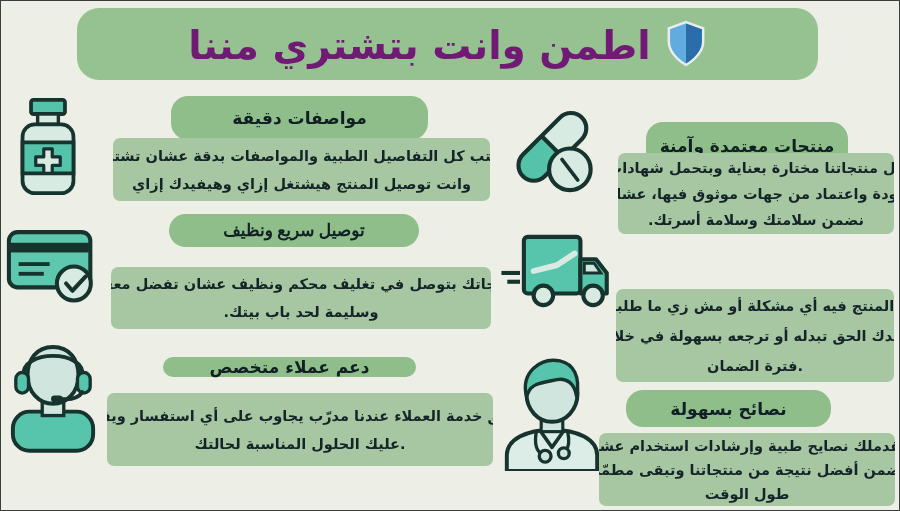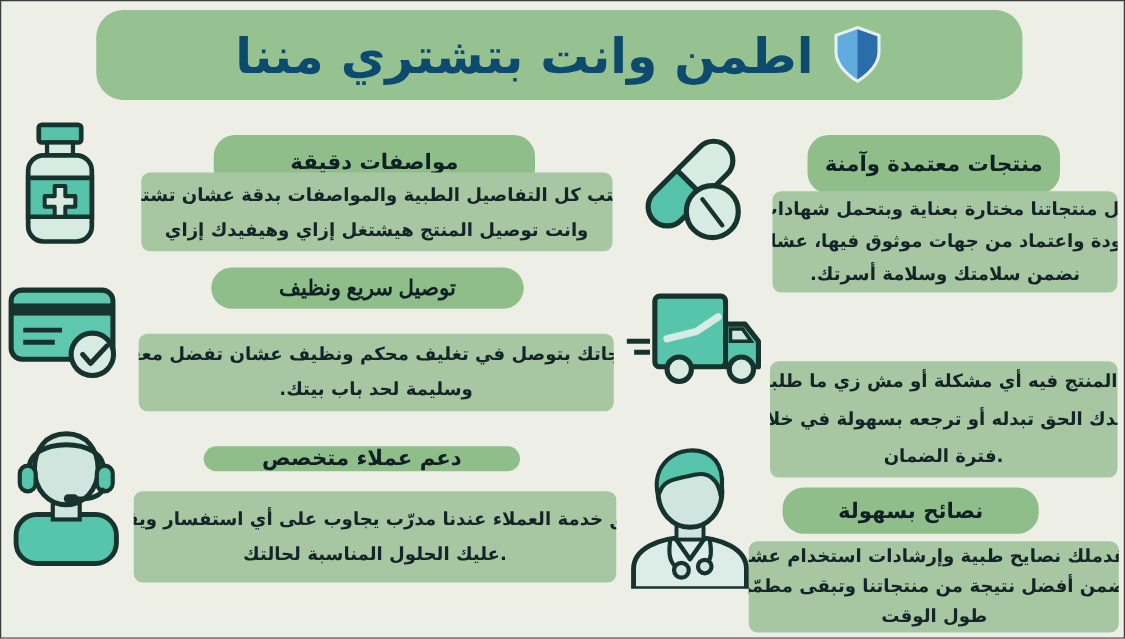--- a/index.html
+++ b/index.html
@@ -9,21 +9,21 @@
     font-family:"DejaVu Sans",sans-serif;overflow:hidden;
   }
   
   .banner{
     position:absolute;left:76px;top:7px;width:741px;height:72px;
     background:#96c191;border-radius:22px;
     display:flex;align-items:center;justify-content:center;gap:14px;
     direction:rtl;
   }
   .banner .title{
-    font-size:39px;font-weight:bold;color:#0c4a6e;white-space:nowrap;
+    font-size:39px;font-weight:bold;color:#701a75;white-space:nowrap;
     line-height:1;padding-top:2px;text-align:center;
   }
   
   .pill{
     position:absolute;background:#90be8b;border-radius:17px;
     display:flex;align-items:center;justify-content:center;
     direction:rtl;font-weight:bold;font-size:17px;color:#102024;
     white-space:nowrap;
   }
   
@@ -32,27 +32,27 @@
     display:flex;flex-direction:column;align-items:center;justify-content:center;
     direction:rtl;text-align:center;font-weight:bold;font-size:14.5px;color:#152428;
     overflow:hidden;
   }
   .bodybox .line{white-space:nowrap;}
   .lh28 .line{line-height:28px;}
   .lh27 .line{line-height:26px;}
   .lh30 .line{line-height:30px;}
   .lh24 .line{line-height:24px;}
   
-  .pill-specs   {left:170px;top:95px;width:257px;height:44px;margin-top:12px;}
+  .pill-specs   {left:170px;top:95px;width:257px;height:44px;}
   .box-specs    {left:112px;top:137px;width:377px;height:63px;}
   .pill-delivery{left:168px;top:213px;width:250px;height:33px;font-family:Liberation Serif, serif;}
   .box-delivery {left:110px;top:266px;width:380px;height:62px;}
   .pill-support {left:162px;top:356px;width:253px;height:20px;}
   .box-support  {left:106px;top:392px;width:386px;height:73px;}
-  .pill-cert    {left:645px;top:107px;width:202px;height:47px;text-align:right;}
+  .pill-cert    {left:645px;top:121px;width:202px;height:47px;text-align:right;}
   .box-cert     {left:617px;top:152px;width:276px;height:81px;}
   .pill-return  {left:633px;top:248px;width:234px;height:35px;}
   .box-return   {left:615px;top:288px;width:278px;height:93px;}
   .pill-advice  {left:625px;top:389px;width:205px;height:37px;}
   .box-advice   {left:598px;top:432px;width:296px;height:73px;}
   
   .ico{position:absolute;}
   .ico-bottle {left:14px; top:94px;}
   .ico-card   {left:5px;  top:226px;}
   .ico-agent  {left:6px;  top:336px;}

